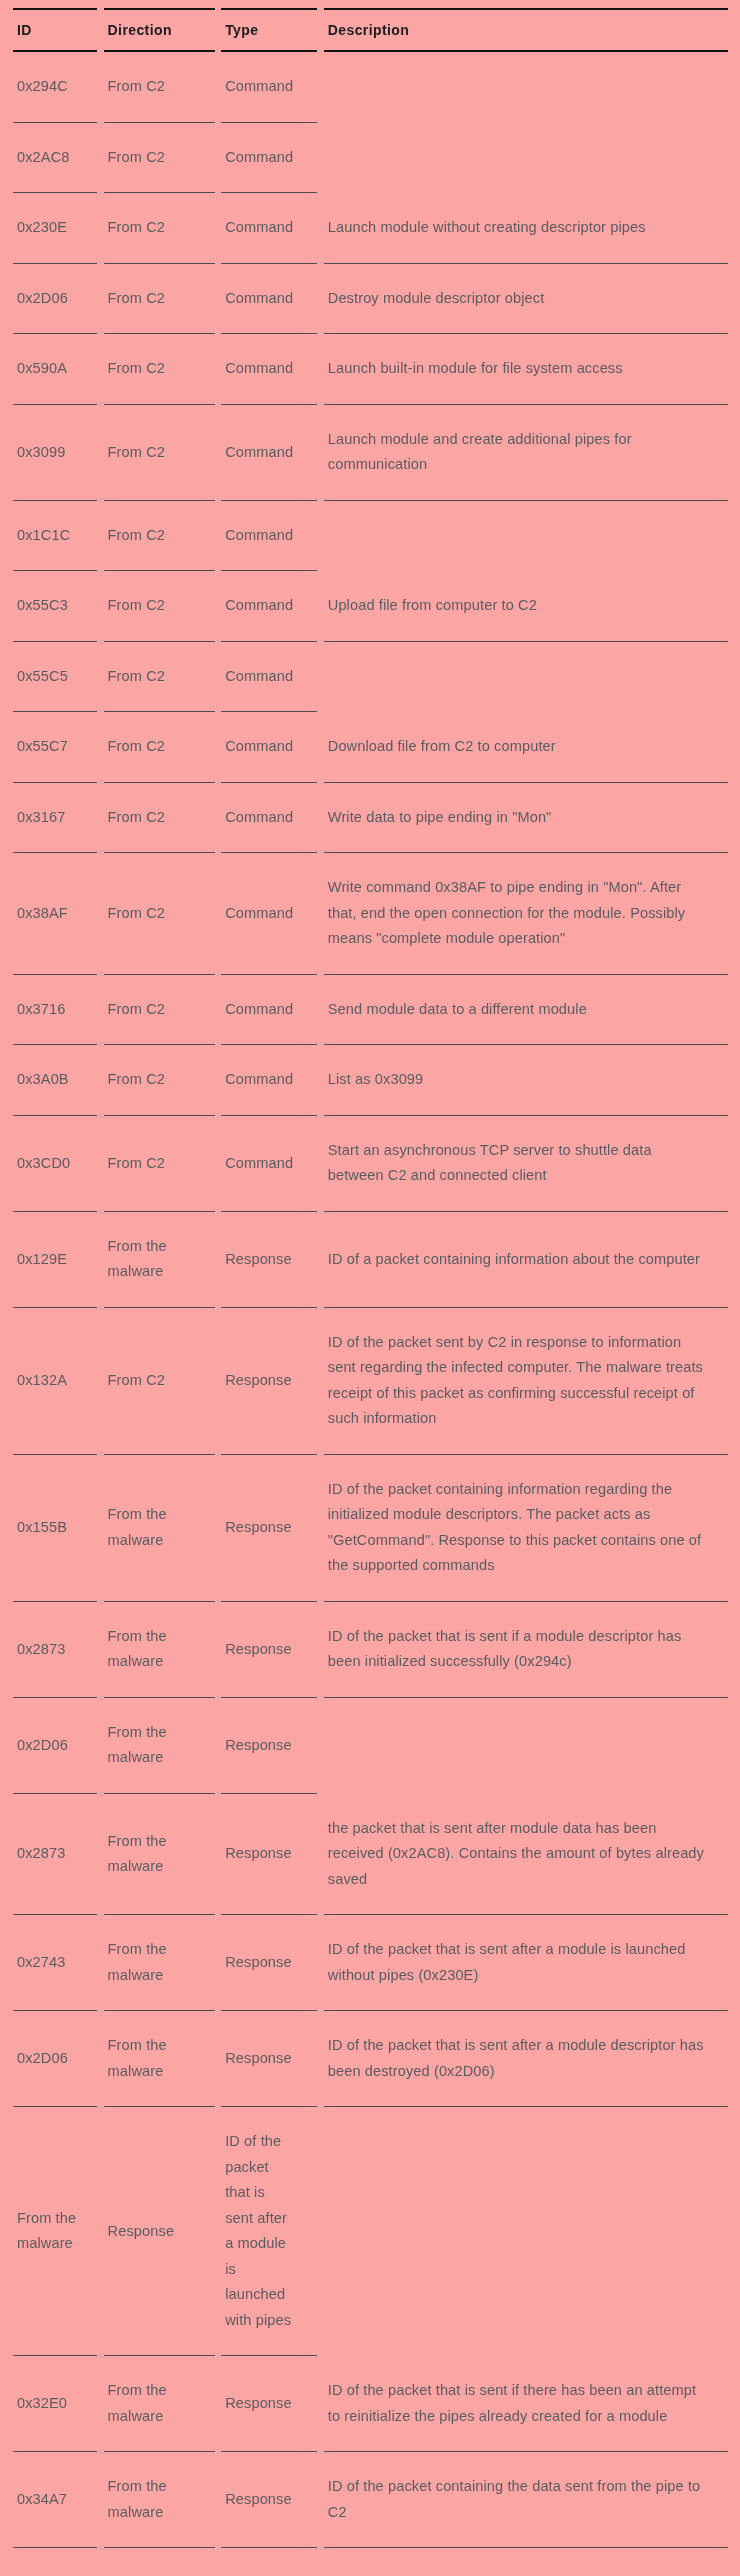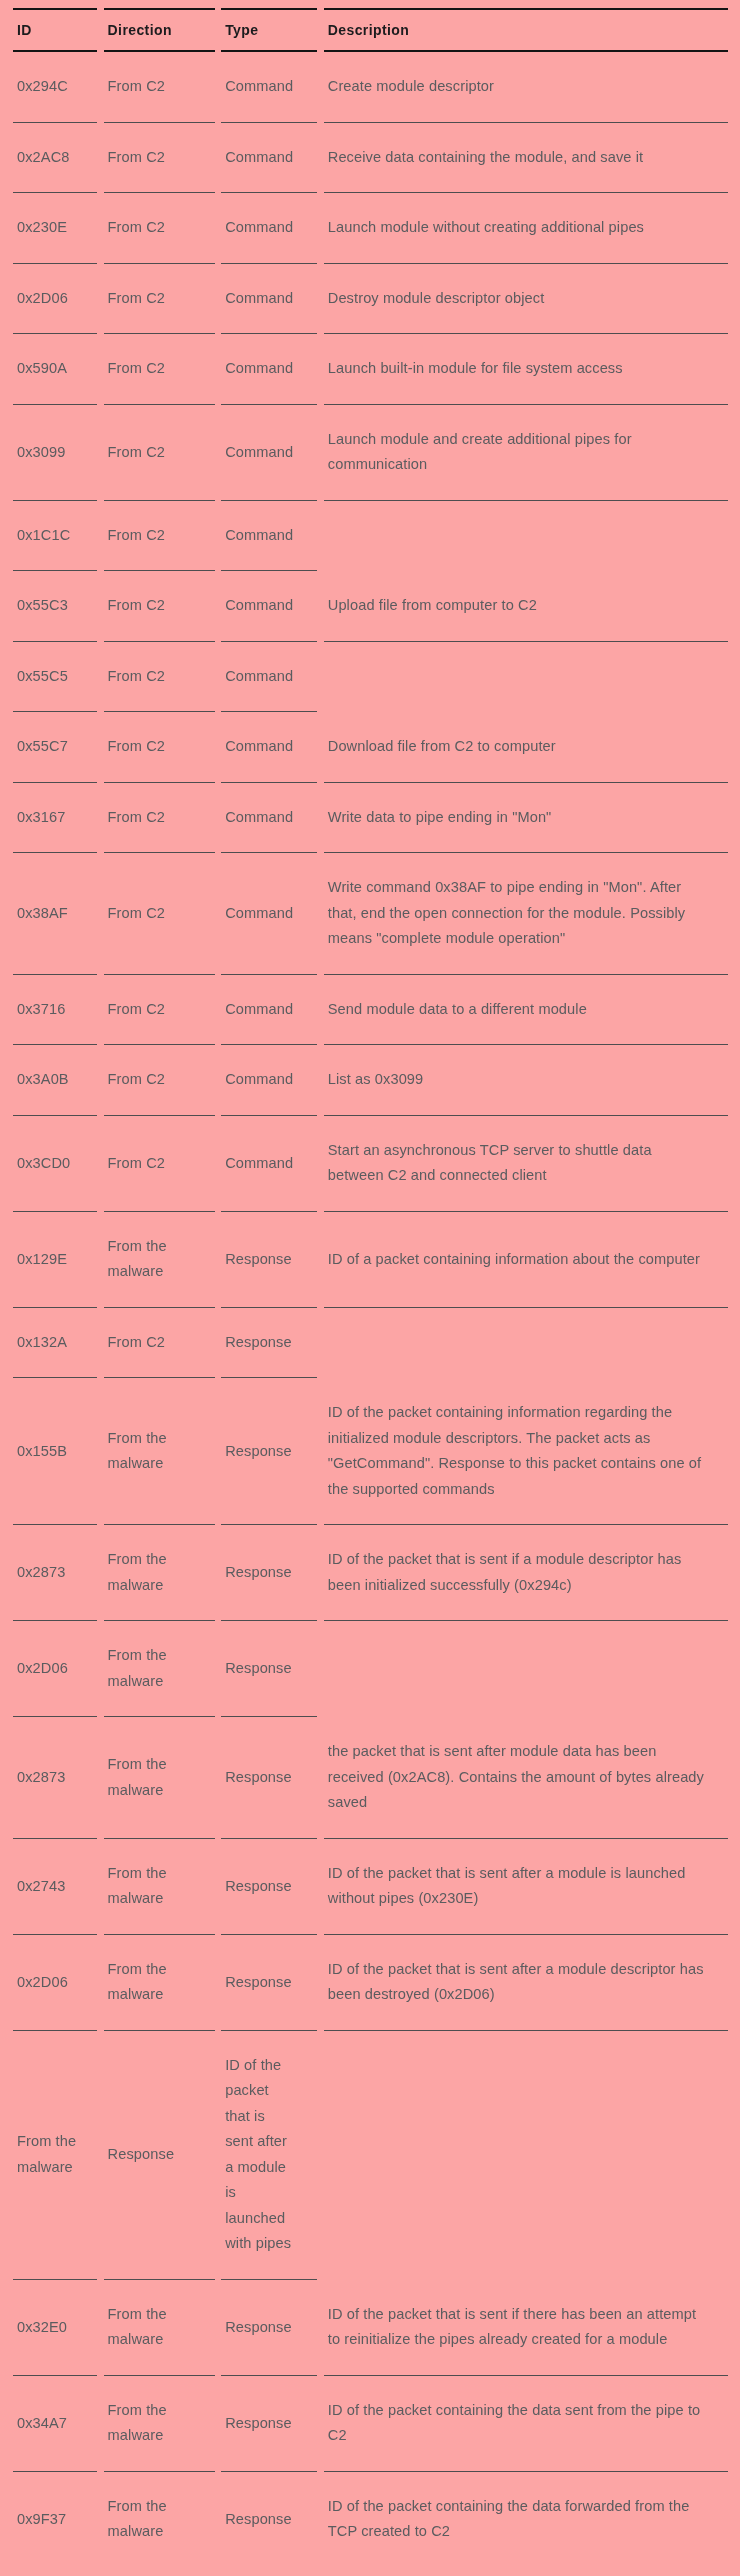--- a/index.html
+++ b/index.html
@@ -64,35 +64,33 @@
       <div class="cell">Direction</div>
       <div class="cell">Type</div>
       <div class="cell">Description</div>
     </div>
 
     <div class="tbody">
   <div class="trow">
     <div class="cell">0x294C</div>
     <div class="cell">From C2</div>
     <div class="cell">Command</div>
-    <div class="cell desc">Create module descriptor</div>
   </div>
 
   <div class="trow">
     <div class="cell">0x2AC8</div>
     <div class="cell">From C2</div>
     <div class="cell">Command</div>
-    <div class="cell desc">Receive data containing the module, and save it</div>
   </div>
 
   <div class="trow">
     <div class="cell">0x230E</div>
     <div class="cell">From C2</div>
     <div class="cell">Command</div>
-    <div class="cell desc">Launch module without creating additional pipes</div>
+    <div class="cell desc">Launch module without creating descriptor pipes</div>
   </div>
 
   <div class="trow">
     <div class="cell">0x2D06</div>
     <div class="cell">From C2</div>
     <div class="cell">Command</div>
     <div class="cell desc">Destroy module descriptor object</div>
   </div>
 
   <div class="trow">
@@ -174,20 +172,21 @@
     <div class="cell">0x129E</div>
     <div class="cell">From the malware</div>
     <div class="cell">Response</div>
     <div class="cell desc">ID of a packet containing information about the computer</div>
   </div>
 
   <div class="trow">
     <div class="cell">0x132A</div>
     <div class="cell">From C2</div>
     <div class="cell">Response</div>
+    <div class="cell desc">ID of the packet sent by C2 in response to information sent regarding the infected computer. The malware treats receipt of this packet as confirming successful receipt of such information</div>
   </div>
 
   <div class="trow">
     <div class="cell">0x155B</div>
     <div class="cell">From the malware</div>
     <div class="cell">Response</div>
     <div class="cell desc">ID of the packet containing information regarding the initialized module descriptors. The packet acts as "GetCommand". Response to this packet contains one of the supported commands</div>
   </div>
 
   <div class="trow">

